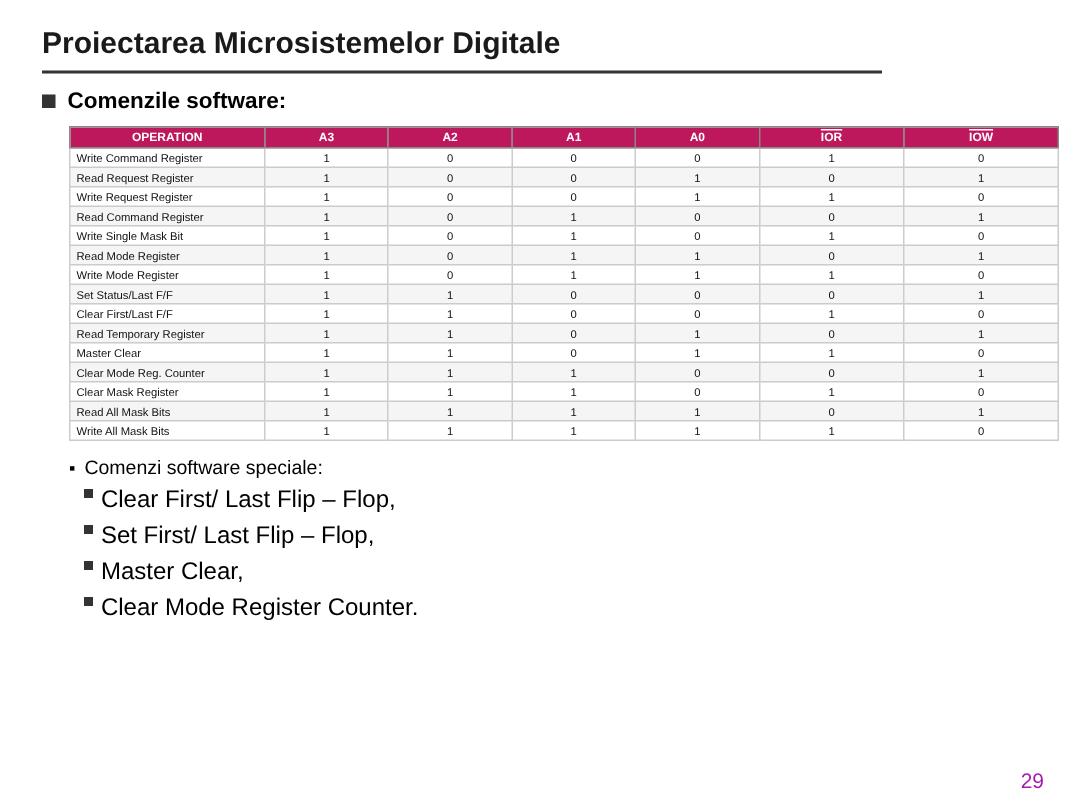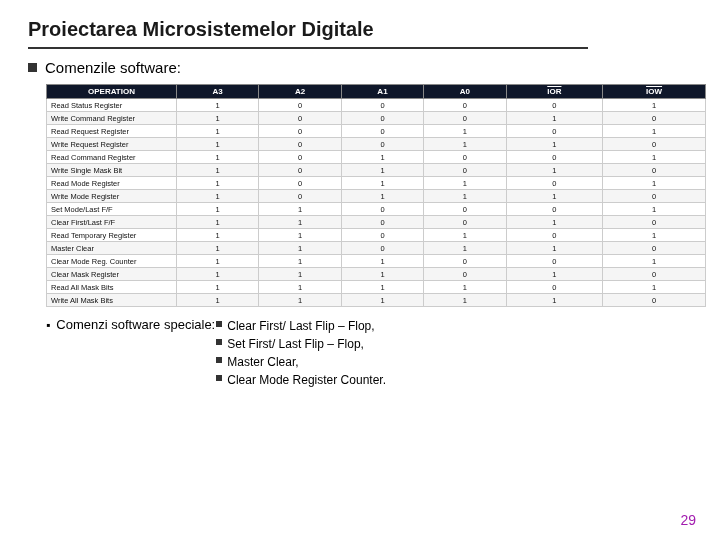--- a/index.html
+++ b/index.html
@@ -21,21 +21,21 @@
     .title {
       font-size: 20px;
       font-weight: bold;
       color: #1a1a1a;
       margin-bottom: 10px;
       padding-bottom: 6px;
       border-bottom: 2px solid #333;
     }
     .section-header {
       font-size: 15px;
-      font-weight: normal;
+      font-weight: bold;
       margin-bottom: 8px;
       display: flex;
       align-items: center;
       gap: 8px;
     }
     .bullet-square {
       width: 9px;
       height: 9px;
       background: #333;
       display: inline-block;
@@ -44,21 +44,21 @@
     .table-wrap {
       margin-left: 18px;
       margin-bottom: 10px;
     }
     table {
       border-collapse: collapse;
       font-size: 8px;
       width: 660px;
     }
     table thead tr {
-      background: #0f172a;
+      background: #be185d;
       color: white;
     }
     table thead th {
       border: 1px solid #888;
       padding: 2px 6px;
       text-align: center;
       font-weight: bold;
       font-size: 8px;
     }
     table thead th:first-child {
@@ -90,35 +90,35 @@
       align-items: flex-start;
       font-size: 13px;
     }
     .q-bullet {
       font-size: 12px;
       margin-top: 1px;
       flex-shrink: 0;
     }
     .special-content {
       display: flex;
-      flex-direction: row;
+      flex-direction: column;
       gap: 1px;
     }
     .special-title {
       font-size: 13px;
       font-weight: normal;
       margin-bottom: 2px;
     }
     .special-list {
       list-style: none;
       padding: 0;
       margin: 0;
     }
     .special-list li {
-      font-size: 12px;
+      font-size: 16px;
       display: flex;
       align-items: flex-start;
       gap: 5px;
       line-height: 1.5;
     }
     .list-bullet {
       width: 6px;
       height: 6px;
       background: #333;
       display: inline-block;
@@ -157,29 +157,20 @@
           <th>OPERATION</th>
           <th>A3</th>
           <th>A2</th>
           <th>A1</th>
           <th>A0</th>
           <th><span class="ior-header">IOR</span></th>
           <th><span class="iow-header">IOW</span></th>
         </tr>
       </thead>
       <tbody id="table-body">
-      <tr>
-            <td>Read Status Register</td>
-            <td>1</td>
-            <td>0</td>
-            <td>0</td>
-            <td>0</td>
-            <td>0</td>
-            <td>1</td>
-          </tr>
           <tr>
             <td>Write Command Register</td>
             <td>1</td>
             <td>0</td>
             <td>0</td>
             <td>0</td>
             <td>1</td>
             <td>0</td>
           </tr>
           <tr>
@@ -230,21 +221,21 @@
           <tr>
             <td>Write Mode Register</td>
             <td>1</td>
             <td>0</td>
             <td>1</td>
             <td>1</td>
             <td>1</td>
             <td>0</td>
           </tr>
           <tr>
-            <td>Set Mode/Last F/F</td>
+            <td>Set Status/Last F/F</td>
             <td>1</td>
             <td>1</td>
             <td>0</td>
             <td>0</td>
             <td>0</td>
             <td>1</td>
           </tr>
           <tr>
             <td>Clear First/Last F/F</td>
             <td>1</td>

